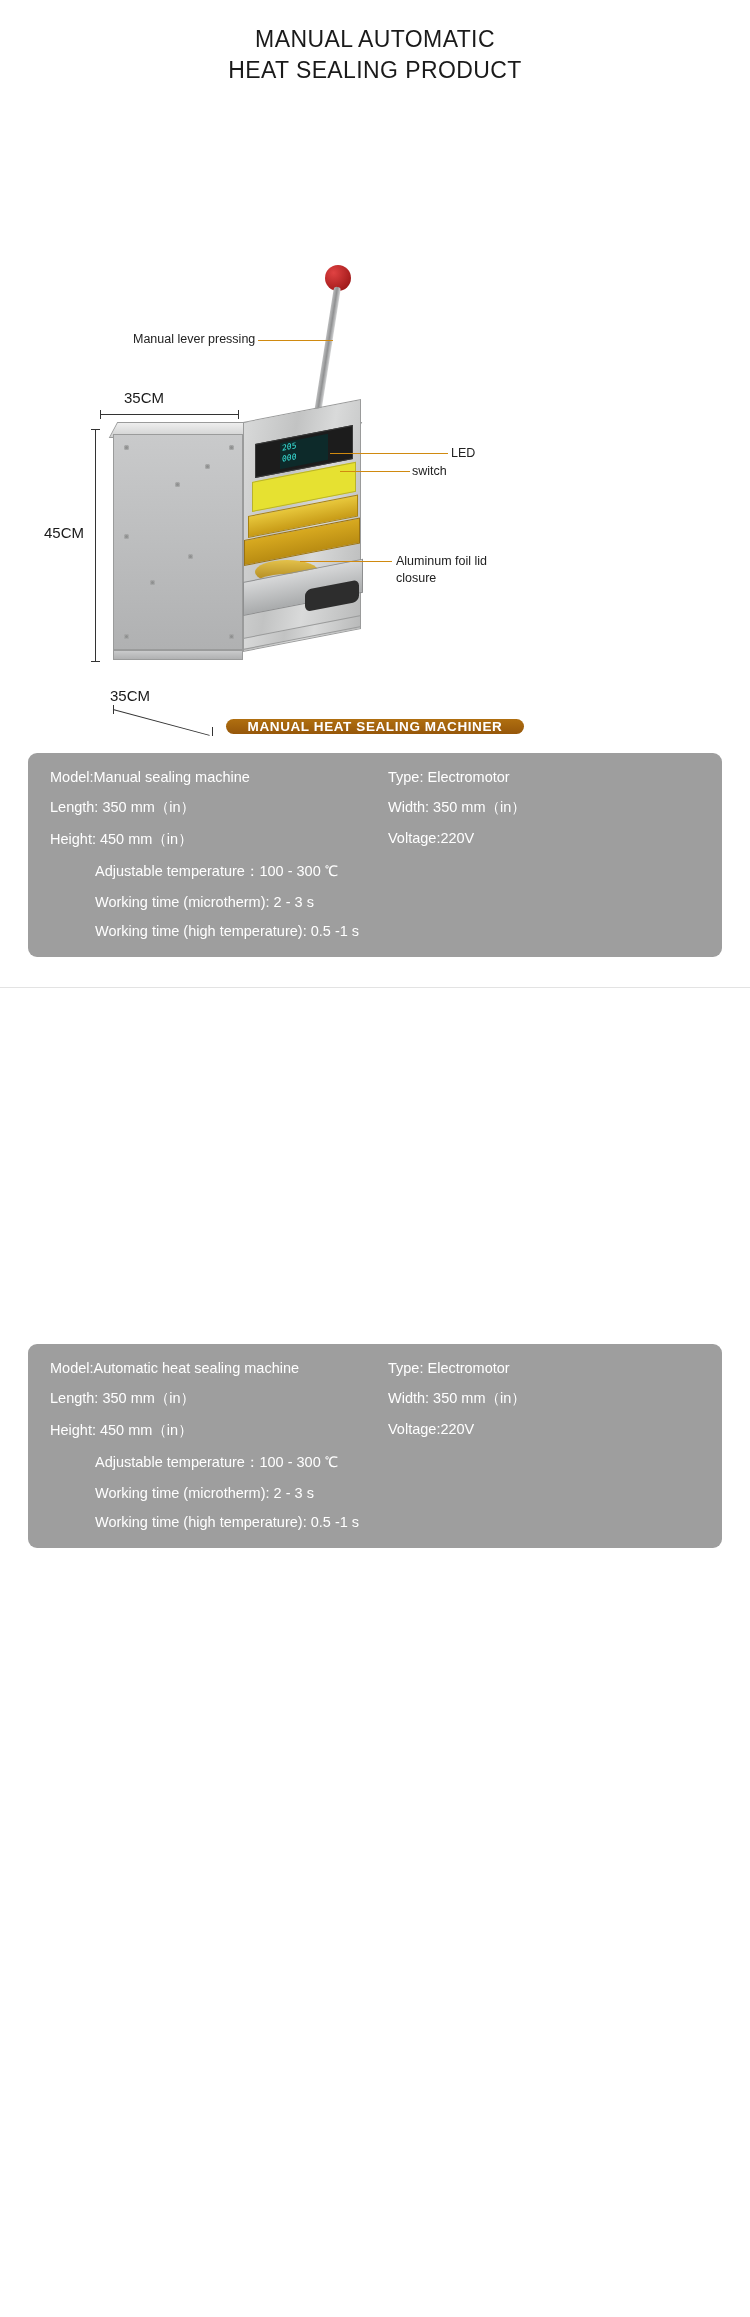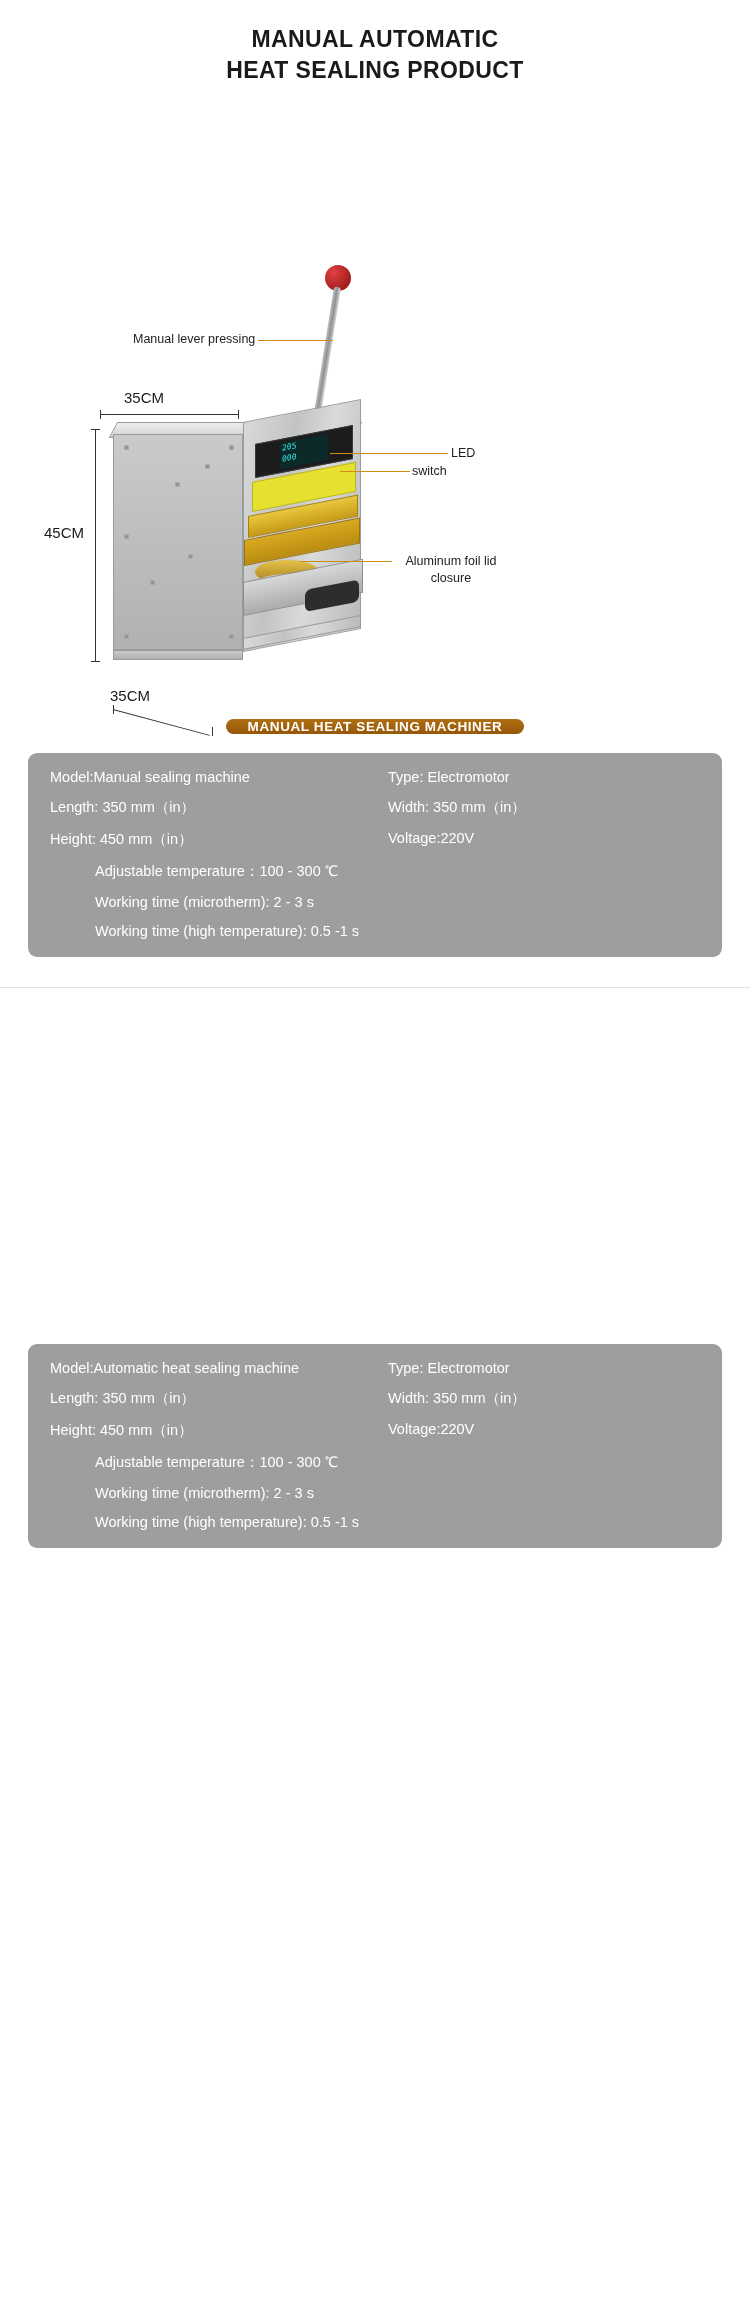--- a/index.html
+++ b/index.html
@@ -26,33 +26,33 @@
     border-radius: 8px;
   }
   .subtitle {
     text-align: center;
     margin-top: 24px;
     font-size: 23px;
     line-height: 31px;
     color: #1a1a1a;
     letter-spacing: .4px;
   }
-  .subtitle div { font-weight: 700; }
+  .subtitle div { font-weight: 400; }
 
   
   .fig { position: relative; width: 750px; height: 355px; margin-top: 18px; }
   .fig.second { height: 330px; margin-top: 8px; }
 
   .callout-text {
     position: absolute;
     font-size: 12.5px;
     color: #222;
     white-space: nowrap;
   }
-  .callout-text.two-line { white-space: normal; width: 110px; line-height: 17px; text-align: center; }
+  .callout-text.two-line { white-space: normal; width: 110px; line-height: 17px; }
   .lead-line { position: absolute; background: #d08a10; height: 1px; }
 
   .dim-text {
     position: absolute;
     font-size: 15px;
     color: #1a1a1a;
   }
   .dim-bar { position: absolute; background: #333; }
   .dim-bar.h { height: 1px; }
   .dim-bar.v { width: 1px; }

